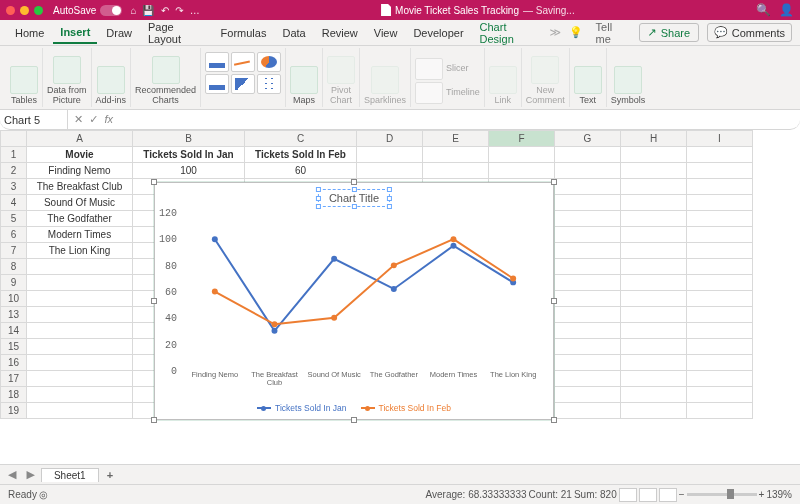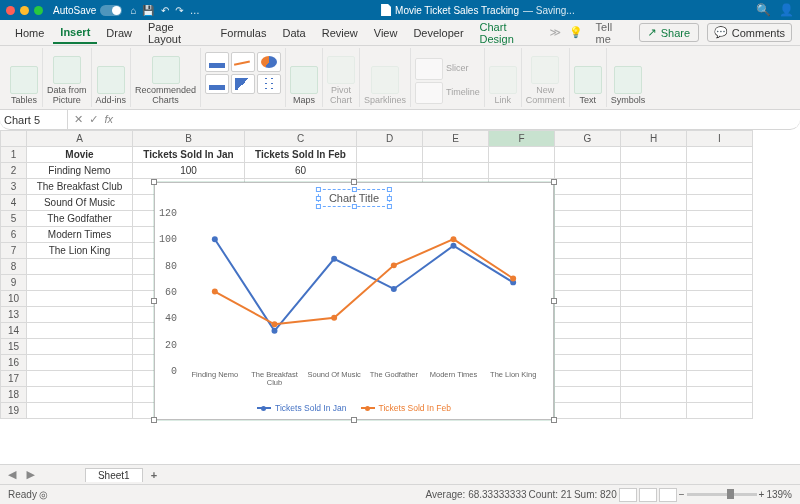--- a/index.html
+++ b/index.html
@@ -1,18 +1,18 @@
 <!DOCTYPE html>
 <html><head>
 <meta charset="utf-8">
 <style>
   * { box-sizing: border-box; margin: 0; padding: 0; font-family: -apple-system, "Segoe UI", sans-serif; }
   body { width: 800px; height: 504px; overflow: hidden; background: #fff; font-size: 11px; color: #333; }
   
-  .titlebar { height: 20px; background: #0369a1; color: #fff; display: flex; align-items: center; padding: 0 6px; font-size: 10px; }
+  .titlebar { height: 20px; background: #be185d; color: #fff; display: flex; align-items: center; padding: 0 6px; font-size: 10px; }
   .traffic { display: flex; gap: 5px; margin-right: 10px; }
   .traffic span { width: 9px; height: 9px; border-radius: 50%; display: inline-block; }
   .dot-r { background: #ff5f57; } .dot-y { background: #febc2e; } .dot-g { background: #28c840; }
   .autosave { display: flex; align-items: center; gap: 4px; margin-right: 8px; }
   .switch { width: 22px; height: 11px; background: rgba(255,255,255,.3); border-radius: 6px; position: relative; }
   .switch::after { content:""; width:9px; height:9px; background:#fff; border-radius:50%; position:absolute; right:1px; top:1px; }
   .tb-icons { display:flex; gap:6px; margin-right:8px; color:#fff; }
   .tb-icons span { opacity:.9; }
   .doc-title { flex:1; text-align:center; display:flex; justify-content:center; gap:4px; align-items:center; }
   .doc-icon { width:10px; height:12px; background:#fff; display:inline-block; clip-path: polygon(0 0, 70% 0, 100% 25%, 100% 100%, 0 100%); }
@@ -70,21 +70,21 @@
   .xlbls span { flex:1; font-size:7.5px; color:#666; text-align:center; line-height:1.05; }
   .legend { position:absolute; bottom:6px; left:0; right:0; display:flex; justify-content:center; gap:14px; font-size:8.5px; color:#555; }
   .legend .li { display:flex; align-items:center; gap:4px; }
   .legend .sw { width:14px; height:0; border-top:2px solid; position:relative; }
   .legend .sw::after { content:""; width:5px; height:5px; border-radius:50%; background:currentColor; position:absolute; left:4px; top:-3px; }
   .ser1 { color:#4472c4; } .ser2 { color:#ed7d31; }
   svg.series { position:absolute; inset:0; }
   
   .sheettabs { height:20px; background:#f3f2f1; border-top:1px solid #d6d6d6; display:flex; align-items:center; padding:0 4px; gap:2px; }
   .sheettabs .nav { color:#888; padding:0 4px; }
-  .sheettabs .stab { background:#fff; border:1px solid #ccc; border-bottom:none; padding:1px 12px; font-size:10px;margin-left:44px; }
+  .sheettabs .stab { background:#fff; border:1px solid #ccc; border-bottom:none; padding:1px 12px; font-size:10px; }
   .sheettabs .add { font-weight:bold; color:#666; padding:0 6px; }
   
   .status { height:20px; background:#f3f2f1; border-top:1px solid #d6d6d6; display:flex; align-items:center; padding:0 8px; font-size:10px; color:#555; gap:2px; }
   .status .spacer { flex:1; }
   .viewbtn { width:18px; height:14px; border:1px solid #ccc; background:#fff; }
   .slider { width:70px; height:3px; background:#ccc; position:relative; }
   .slider::after { content:""; width:7px; height:10px; background:#888; position:absolute; left:40px; top:-4px; }
 </style>
 </head>
 <body>

